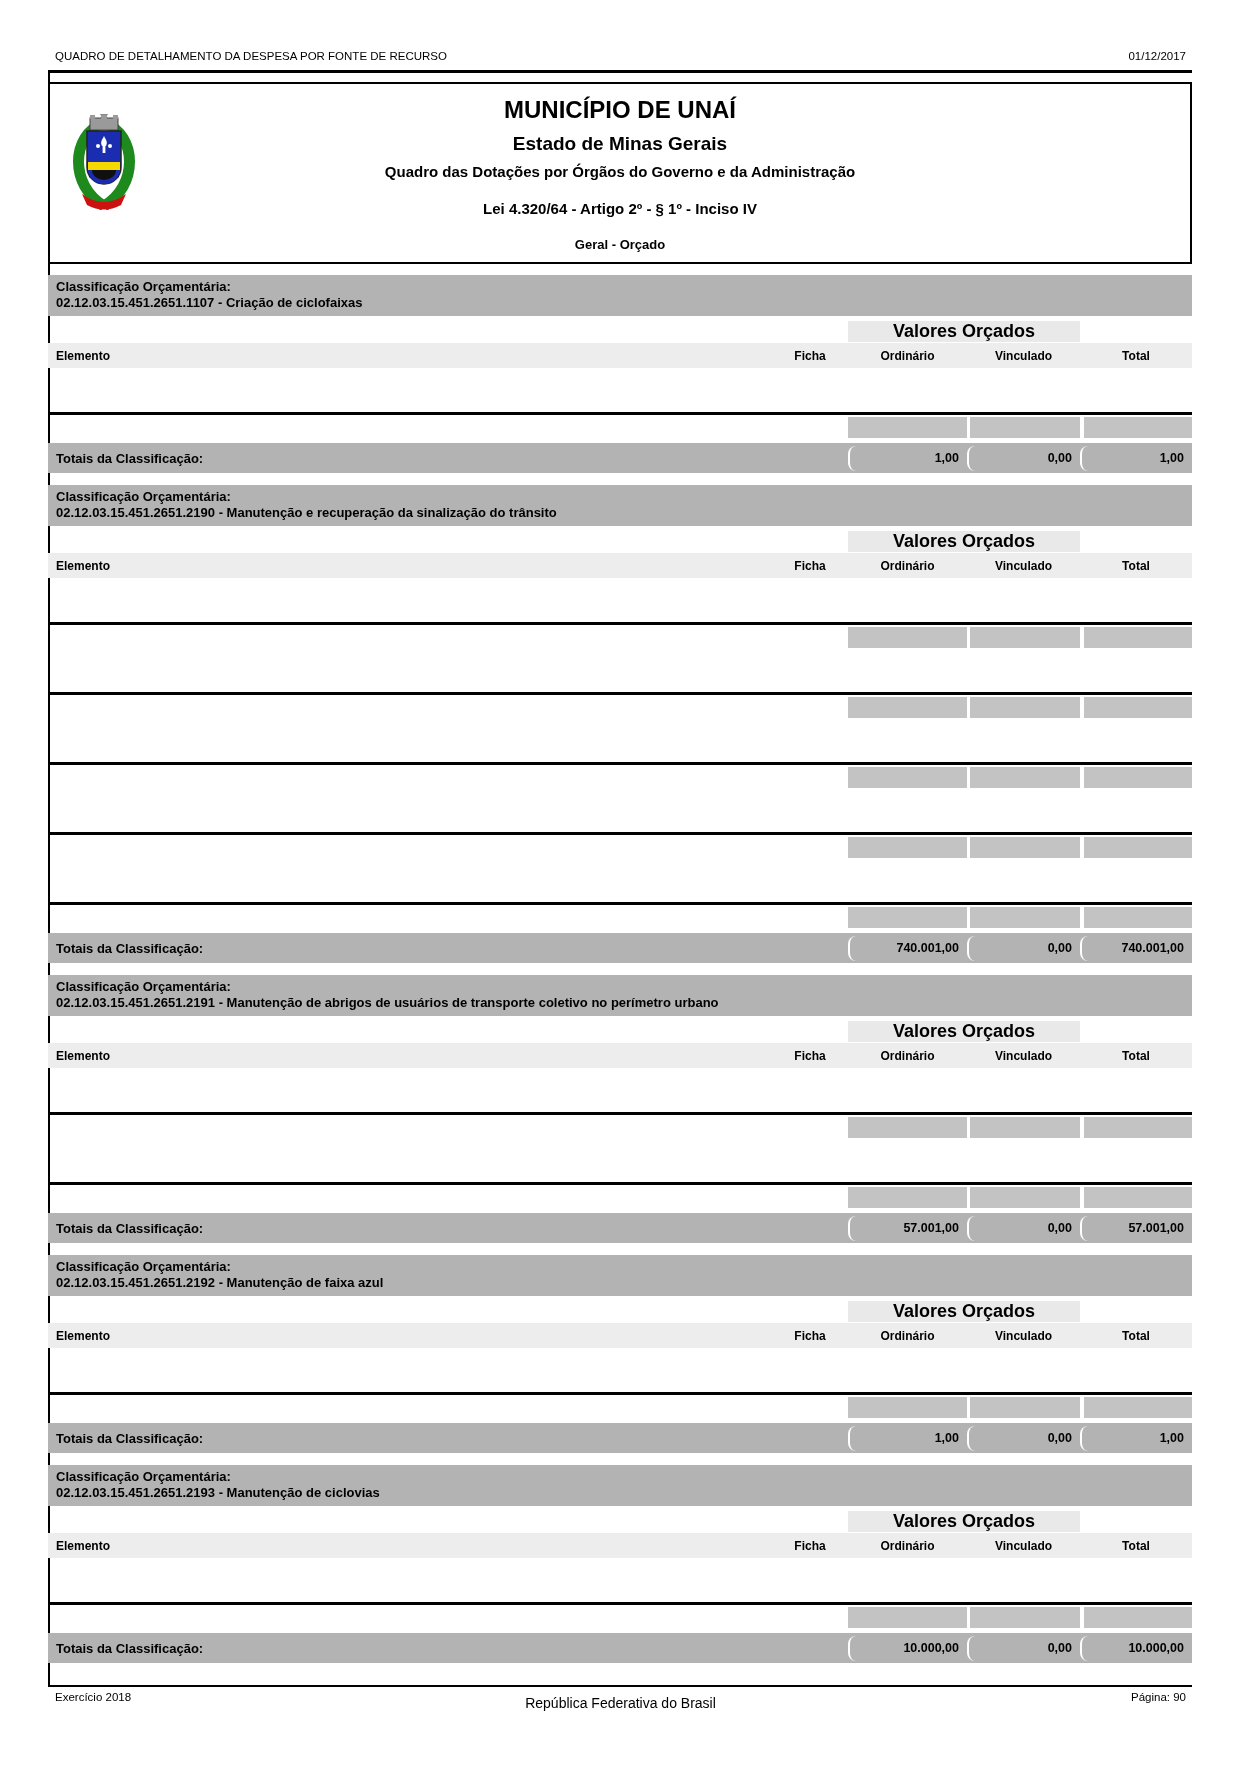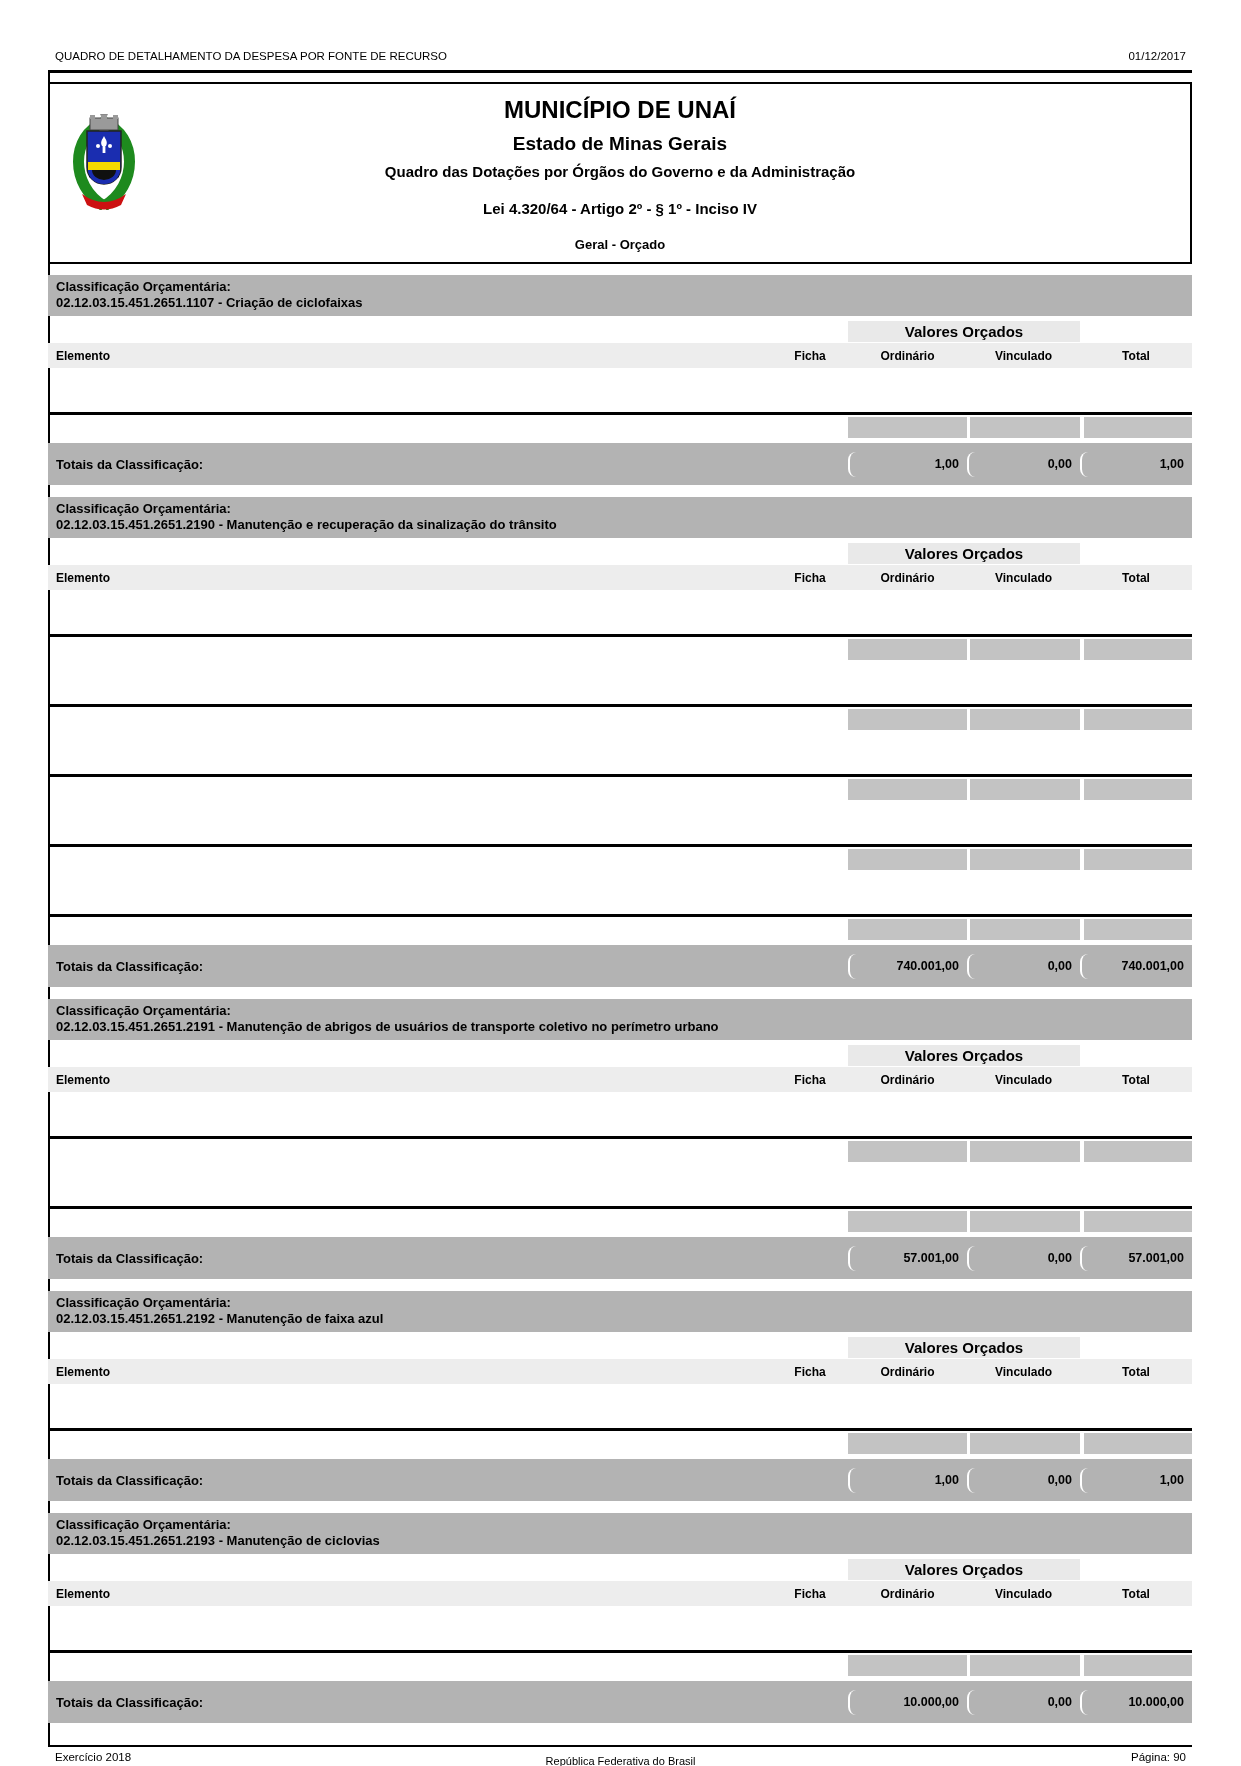--- a/index.html
+++ b/index.html
@@ -26,42 +26,42 @@
   .h-law{font-size:15px; font-weight:bold; margin-top:20px;}
   .h-scope{font-size:13px; font-weight:bold; margin-top:20px;}
   
   .sections{margin-top:11px;}
   .classification{margin-bottom:12px;}
   .band{background:var(--section-band,#b3b3b3); padding:4px 0 5px 8px;
     font-size:13px; font-weight:bold; line-height:16px; margin-left:-2px;}
   .row{display:grid; grid-template-columns:1fr 76px 119px 113px 112px; align-items:center;}
   .valores-row{margin-top:5px; height:21px;}
   .valores-band{grid-column:3/5; background:var(--values-band,#e9e9e9);
-    text-align:center; font-size:15px; font-weight:bold; height:21px; line-height:21px;}
+    text-align:center; font-size:18px; font-weight:bold; height:21px; line-height:21px;}
   .header-row{background:var(--header-row,#ededed); height:25px; margin-top:1px; margin-left:-2px;
     font-size:12px; font-weight:bold;}
   .c-elem{padding-left:8px;}
   .center{text-align:center;}
   .num{text-align:right; padding-right:8px; font-size:12.5px;}
   .item{margin-top:6px;}
   .elem-name,.src-name{font-size:12.5px;}
   .item .row{height:18px;}
   .src-row{border-bottom:3px solid #000; padding-bottom:2px; margin-left:-2px;}
   .subtotal-row{margin-top:2px; height:21px !important;}
   .cellgray{background:var(--subtotal-cell,#c3c3c3); height:21px; line-height:21px;}
   .c-vinc.cellgray{margin-left:3px;}
   .c-total.cellgray{margin-left:4px;}
-  .totals-row{background:var(--section-band,#b3b3b3); height:42px; margin-top:5px; margin-left:-2px;}
+  .totals-row{background:var(--section-band,#b3b3b3); height:30px; margin-top:5px; margin-left:-2px;}
   .totals-label{font-size:13px; font-weight:bold;}
   .bold{font-weight:bold;}
   .sep{border-left:2px solid #fff; height:25px; line-height:25px; box-sizing:border-box;border-radius:8px;}
   
   .footer{border-top:2px solid #000; display:flex; justify-content:space-between;
     font-size:11.5px; padding:4px 6px 0 7px;}
-  .f-center{position:absolute; left:0; right:0; text-align:center; margin-top:4px; font-size:11px;}
+  .f-center{position:absolute; left:0; right:0; text-align:center; margin-top:4px; font-size:14px;}
 </style>
 </head>
 <body>
 
 <div class="page">
 
   <div class="topbar">
     <span>QUADRO DE DETALHAMENTO DA DESPESA POR FONTE DE RECURSO</span>
     <span>01/12/2017</span>
   </div>

